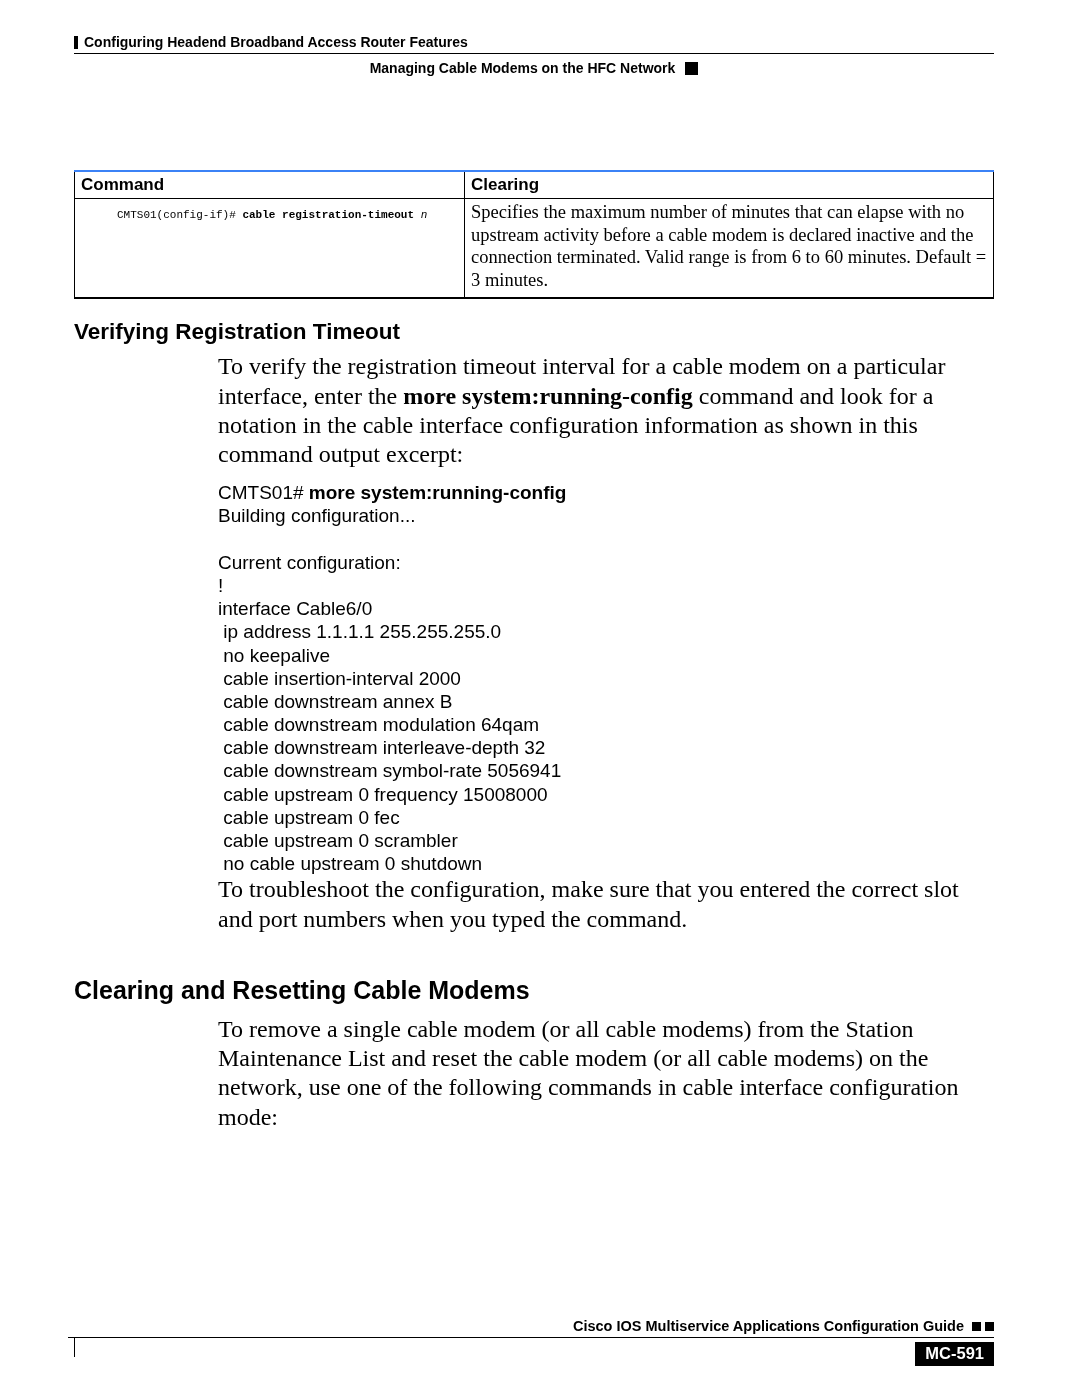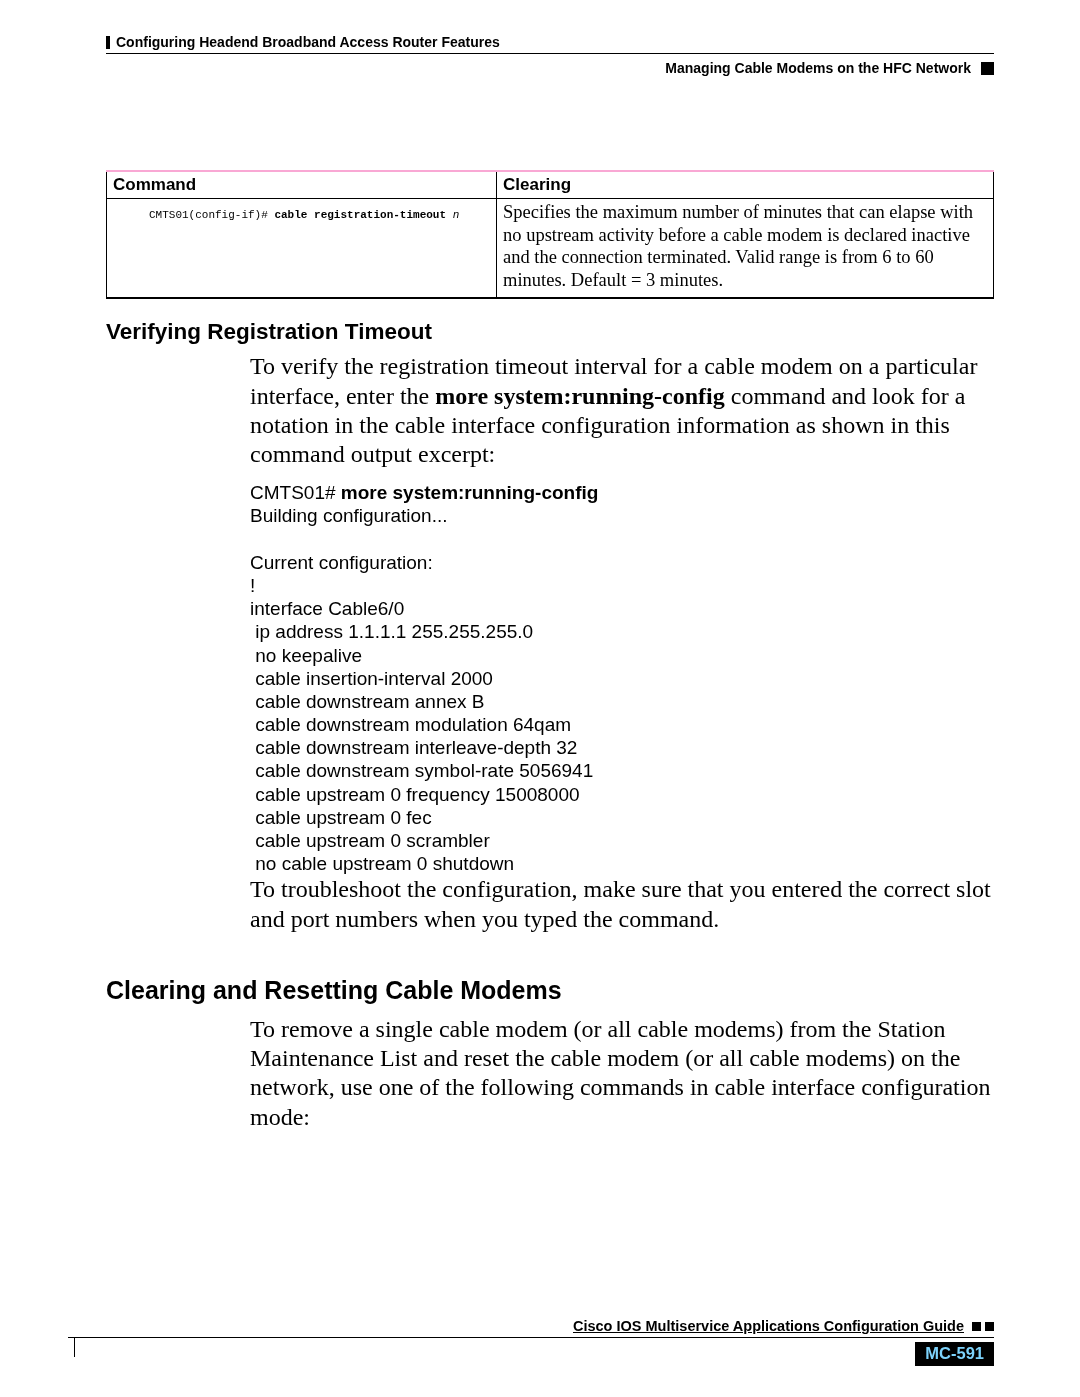--- a/index.html
+++ b/index.html
@@ -10,21 +10,21 @@
     width: 1080px;
     height: 1397px;
     font-family: "Times New Roman", Times, serif;
     color: #000;
     position: relative;
   }
   .page {
     position: relative;
     width: 1080px;
     height: 1397px;
-    padding: 34px 86px 0 106px;
+    padding: 34px 86px 0 74px;
   }
 
   
   .hdr-line {
     border-top: 1.4px solid #000;
     width: 100%;
   }
   .hdr-top {
     display: flex;
     align-items: center;
@@ -34,21 +34,21 @@
     font-size: 14px;
     margin-bottom: 3px;
   }
   .hdr-top .bar {
     width: 4px;
     height: 13px;
     background: #000;
   }
   .hdr-sub {
     display: flex;
-    justify-content: flex-end;
+    justify-content: center;
     align-items: center;
     gap: 10px;
     font-family: Arial, Helvetica, sans-serif;
     font-weight: 700;
     font-size: 14px;
     margin-top: 6px;
   }
   .hdr-sub .sq {
     width: 13px;
     height: 13px;
@@ -62,21 +62,21 @@
     border-collapse: collapse;
   }
   .cmd-table td, .cmd-table th {
     border-left: 1px solid #000;
     border-right: 1px solid #000;
     padding: 2px 6px 2px 6px;
     vertical-align: top;
     text-align: left;
   }
   .cmd-table tr.head td {
-    border-top: 2px solid #f9a8d4;
+    border-top: 2px solid #3b82f6;
     border-bottom: 1.4px solid #000;
     font-family: Arial, Helvetica, sans-serif;
     font-weight: 700;
     font-size: 17px;
     padding-top: 3px;
     padding-bottom: 3px;
   }
   .cmd-table tr.body td {
     border-bottom: 2px solid #000;
     font-size: 18.5px;
@@ -127,21 +127,20 @@
     white-space: pre;
   }
   .code .b { font-weight: 700; }
 
   
   .footer {
     position: absolute;
     left: 68px;
     right: 86px;
     bottom: 36px;
-    text-decoration: underline;
   }
   .footer-title {
     display: flex;
     justify-content: flex-end;
     align-items: center;
     gap: 8px;
     font-family: Arial, Helvetica, sans-serif;
     font-weight: 700;
     font-size: 14.5px;
     margin-bottom: 3px;
@@ -159,21 +158,21 @@
     top: -1px;
     width: 1.4px;
     height: 20px;
     background: #000;
   }
   .page-badge {
     position: absolute;
     right: 0;
     top: 4px;
     background: #000;
-    color: #7dd3fc;
+    color: #ffffff;
     font-family: Arial, Helvetica, sans-serif;
     font-weight: 700;
     font-size: 16.5px;
     padding: 2px 10px 3px 10px;
   }
 </style>
 </head>
 <body>
 
 <div class="page">

